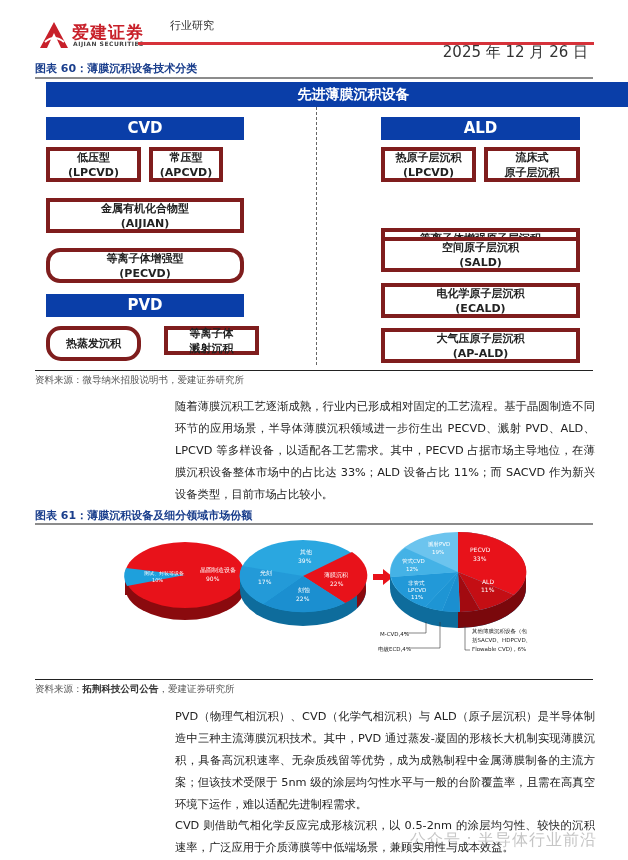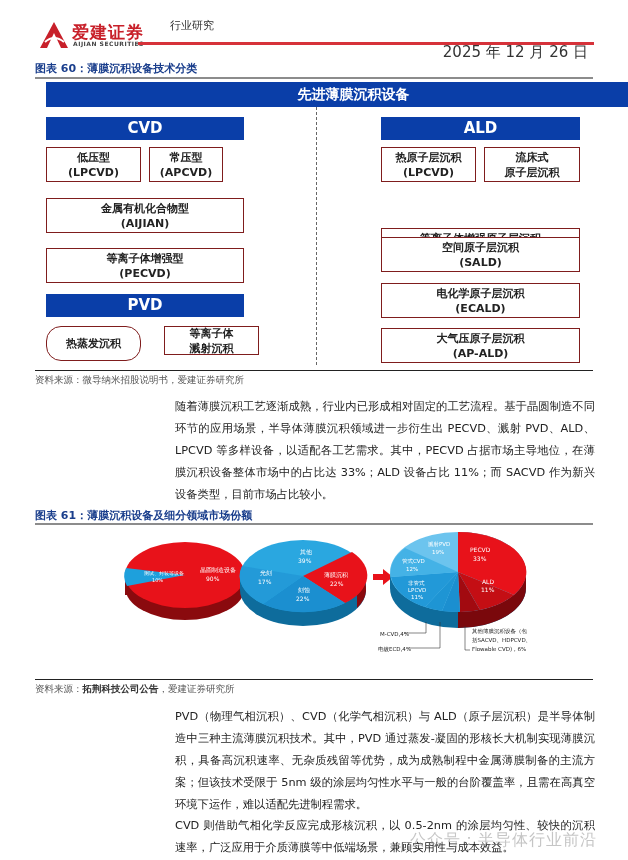--- a/index.html
+++ b/index.html
@@ -13,21 +13,21 @@
   .hdr-date { right: 40px; top: 27px; font-size: 15px; color: #333; margin-top: 16px; }
   .hdr-line { left: 138px; top: 42px; width: 456px; height: 3px; background: #d6323a; }
   
   .fig-title { font-size: 11px; font-weight: bold; color: #1a3e8c; left: 35px; }
   .fig-rule { left: 35px; width: 558px; height: 2px; background: #8c8c8c; }
   .src-rule { left: 35px; width: 558px; height: 1px; background: #222; }
   .source { left: 35px; font-size: 9.5px; color: #555; }
   .source b { color: #333; }
   
   .banner { background: #0a3ea8; color: #fff; font-weight: bold; text-align: center; }
-  .box { border: 1px solid #7f1d1d; background: #fff; text-align: center; font-size: 11px; font-weight: bold; color: #222; line-height: 15px; display: flex; flex-direction: column; justify-content: center; align-items: center; }
+  .box { border: 4px solid #7f1d1d; background: #fff; text-align: center; font-size: 11px; font-weight: bold; color: #222; line-height: 15px; display: flex; flex-direction: column; justify-content: center; align-items: center; }
   .dash { left: 316px; top: 107px; width: 0; height: 258px; border-left: 1px dashed #666; }
   
   .para { left: 175px; width: 420px; font-size: 11.3px; line-height: 22px; color: #222; text-align: justify; }
   .watermark { left: 410px; top: 818px; font-size: 16px; color: rgba(150,150,150,0.55); letter-spacing: 1px; margin-top: 12px; }
 </style>
 </head>
 <body>
 
 <svg class="abs logo-mark" viewBox="0 0 28 26">
   <path d="M14 0 L28 26 L21 26 L14 11 L7 26 L0 26 Z" fill="#c8202a"></path>
@@ -51,21 +51,21 @@
     <span>(LPCVD)</span>
   </div>
 <div class="abs box" style="left:149px;top:147px;width:74px;height:35px;">
     <span>常压型</span>
     <span>(APCVD)</span>
   </div>
 <div class="abs box" style="left:46px;top:198px;width:198px;height:35px;">
     <span>金属有机化合物型</span>
     <span>(AIJIAN)</span>
   </div>
-<div class="abs box" style="left:46px;top:248px;width:198px;height:35px;">
+<div class="abs box" style="left:46px;top:248px;width:198px;height:35px;border-radius:14px;">
     <span>等离子体增强型</span>
     <span>(PECVD)</span>
   </div>
 
 <div class="abs banner" style="left:46px;top:294px;width:198px;height:23px;font-size:15px;line-height:23px;">PVD</div>
 <div class="abs box" style="left:46px;top:326px;width:95px;height:35px;border-radius:15px;">
     <span>热蒸发沉积</span>
   </div>
 <div class="abs box" style="left:164px;top:326px;width:95px;height:29px;">
     <span>等离子体</span>

